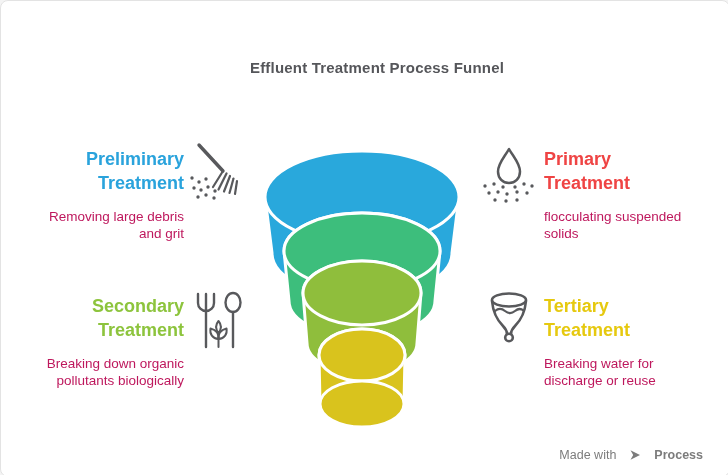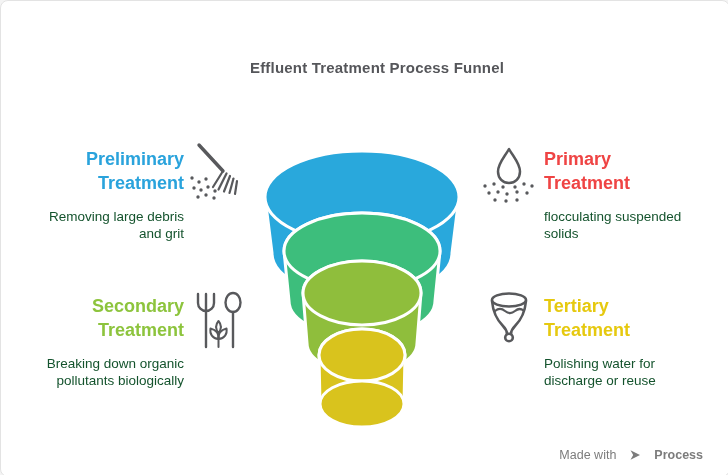--- a/index.html
+++ b/index.html
@@ -10,21 +10,21 @@
   }
   .page-title {
     position:absolute; top:46px; left:0; width:100%;
     text-align:center; font-size:15px; font-weight:bold;
     letter-spacing:0.2px; margin:12px;
   }
   .funnel-svg { position:absolute; left:0; top:0; }
   .stage { position:absolute; }
   .stage-title { margin:0; font-size:18px; font-weight:bold; line-height:24px; }
   .stage-title span { display:block; }
-  .stage-desc { margin:14px 0 0 0; font-size:13.5px; line-height:16.5px; color:#14532d; }
+  .stage-desc { margin:14px 0 0 0; font-size:13.5px; line-height:16.5px; color:#be185d; }
   .stage-desc span { display:block; }
   .tl { left:20px;  top:146px; width:163px; text-align:right; }
   .tr { left:543px; top:146px; width:172px; text-align:left; }
   .bl { left:10px;  top:293px; width:173px; text-align:right; }
   .br { left:543px; top:293px; width:168px; text-align:left; }
   .icon { position:absolute; }
   .icon-tl { left:186px; top:139px; }
   .icon-tr { left:480px; top:144px; }
   .icon-bl { left:189px; top:288px; }
   .icon-br { left:481px; top:288px; }
@@ -154,21 +154,21 @@
       <circle cx="27" cy="48.5" r="3.8"></circle>
       <path d="M13 22 C16 19.5 20 19.5 23 22 C26 24.5 30 24.5 33 22 C36 19.5 39 19.5 41.5 21.5" stroke-width="2.2"></path>
     </g>
   </svg>
   <div class="stage br">
     <h2 class="stage-title" style="color: rgb(230, 201, 15);">
       <span>Tertiary</span>
       <span>Treatment</span>
     </h2>
     <p class="stage-desc">
-      <span>Polishing water for</span>
+      <span>Breaking water for</span>
       <span>discharge or reuse</span>
     </p>
   </div>
 
   <div class="watermark">
     <span>Made with</span>
     <svg width="12" height="12" viewBox="0 0 12 12">
       <path d="M1.5 1.2 L11 6 L1.5 10.8 L4.2 6 Z" fill="#7c7c7c"></path>
     </svg>
     <span class="brand">Process</span>

